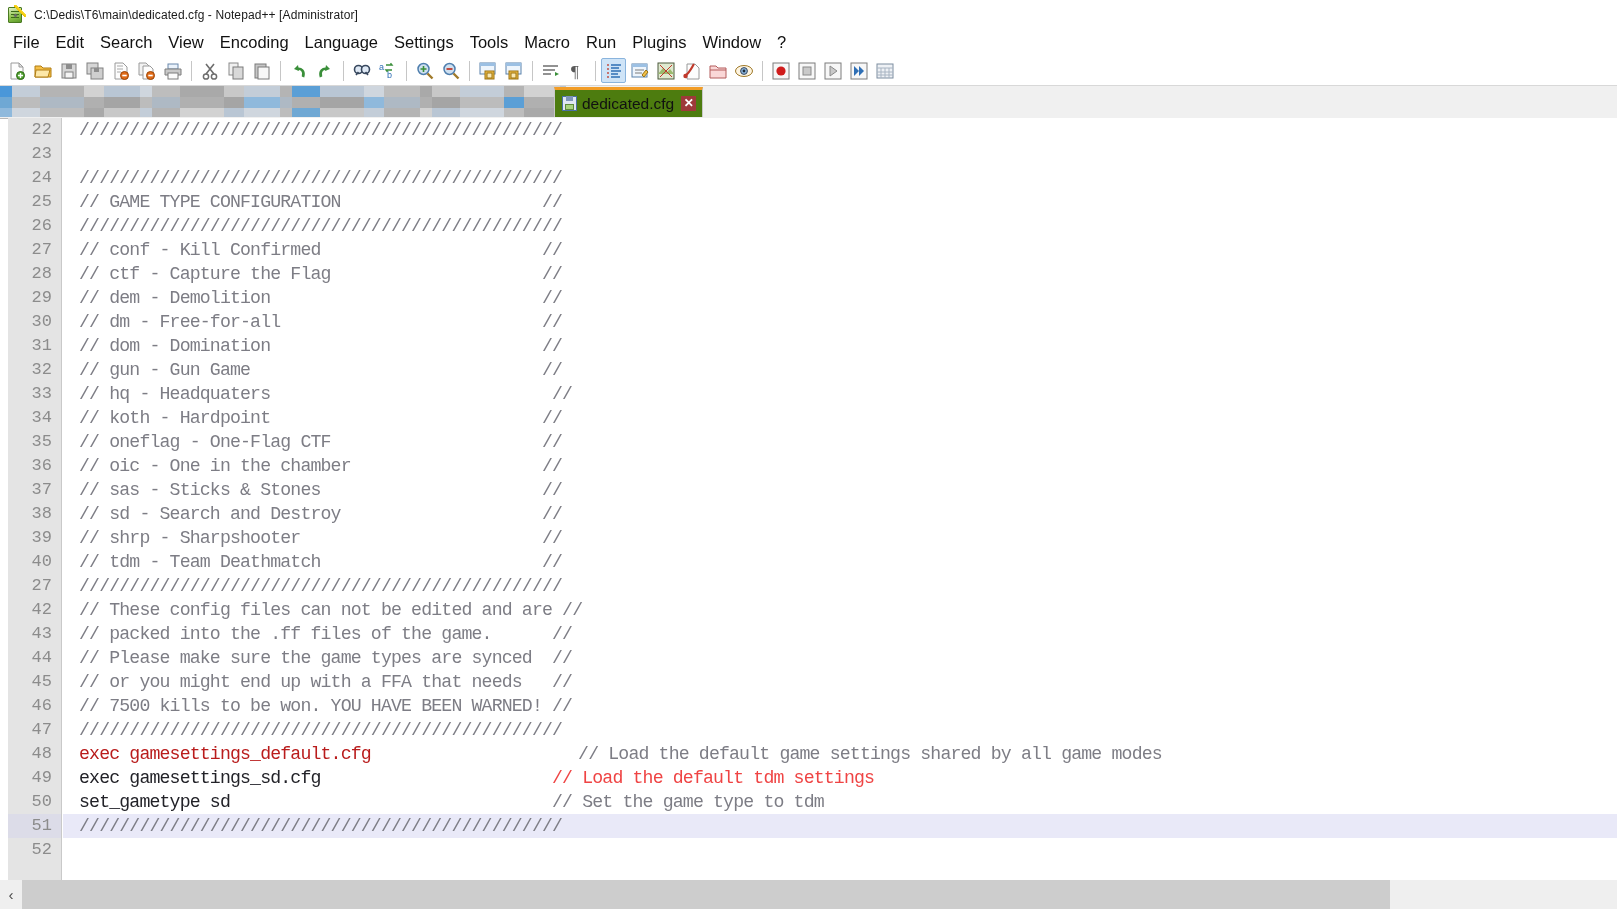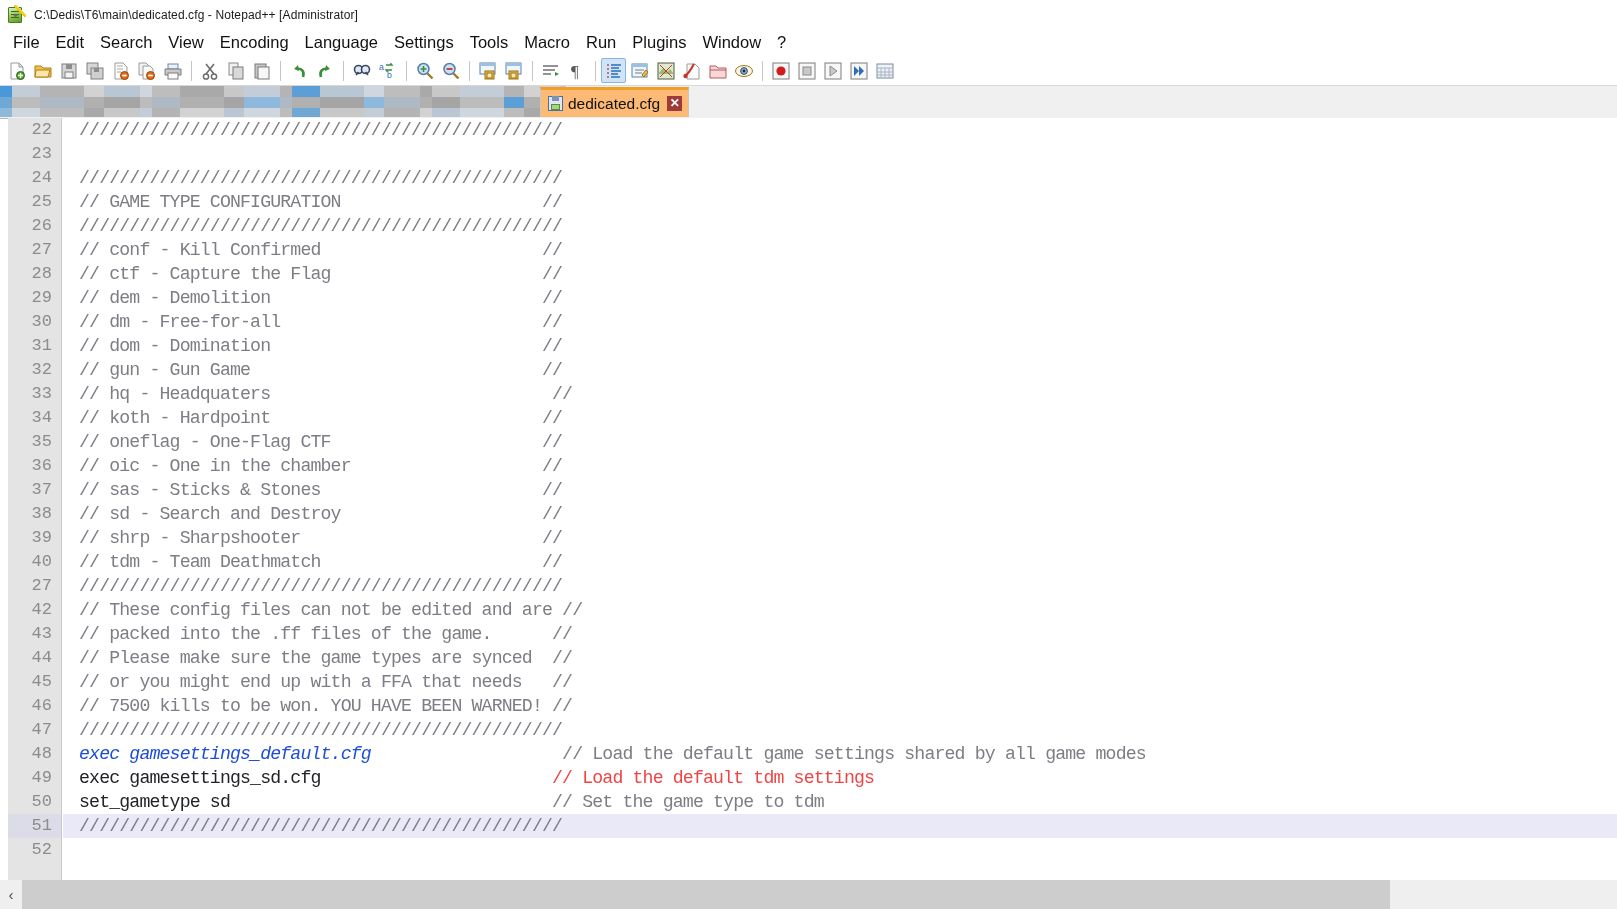--- a/index.html
+++ b/index.html
@@ -117,23 +117,23 @@
   .redacted {
     position:absolute; left:0; top:0;
     height: 31px; width: 566px;
     overflow: hidden;
   }
   .redacted .row { display:flex; height: 10px; }
   .redacted .blk { height: 100%; }
 
   .tab {
     position: absolute;
-    left: 540px; top: 1px;
+    left: 554px; top: 1px;
     height: 30px;
-    background: #fdba74;
+    background: #4d7c0f;
     border-left: 1px solid #c8c8c8;
     border-right: 1px solid #c8c8c8;
     border-top: 3px solid #f29d27;
     box-sizing: border-box;
     display: flex;
     align-items: center;
     padding: 0 6px 0 7px;
     justify-content: flex-end;
   }
   .tab .save-ico {
@@ -663,21 +663,21 @@
       <div class="code-line">// sd - Search and Destroy                    //</div>
       <div class="code-line">// shrp - Sharpshooter                        //</div>
       <div class="code-line">// tdm - Team Deathmatch                      //</div>
       <div class="code-line">////////////////////////////////////////////////</div>
       <div class="code-line">// These config files can not be edited and are //</div>
       <div class="code-line">// packed into the .ff files of the game.      //</div>
       <div class="code-line">// Please make sure the game types are synced  //</div>
       <div class="code-line">// or you might end up with a FFA that needs   //</div>
       <div class="code-line">// 7500 kills to be won. YOU HAVE BEEN WARNED! //</div>
       <div class="code-line">////////////////////////////////////////////////</div>
-      <div class="code-line code"><span style="color: #1d4ed8; font-style: italic;">exec gamesettings_default.cfg                   </span><span style="color: rgb(125, 125, 133);">// Load the default game settings shared by all game modes</span></div>
+      <div class="code-line code"><span style="color: #b91c1c;">exec gamesettings_default.cfg                   </span><span style="color: rgb(125, 125, 133); margin-left: 16px;">// Load the default game settings shared by all game modes</span></div>
       <div class="code-line code"><span style="color: rgb(34, 34, 40);">exec gamesettings_sd.cfg                       </span><span style="color: #ef4444;">// Load the default tdm settings</span></div>
       <div class="code-line code"><span style="color: rgb(34, 34, 40);">set_gametype sd                                </span><span style="color: rgb(125, 125, 133);">// Set the game type to tdm</span></div>
       <div class="code-line hl-row">////////////////////////////////////////////////</div>
       <div class="code-line">&nbsp;</div>
     </div>
 </div>
 
 <div class="hscroll">
   <div class="arrow-left">‹</div>
   <div class="thumb" id="hthumb" style="width: 1368px;"></div>

